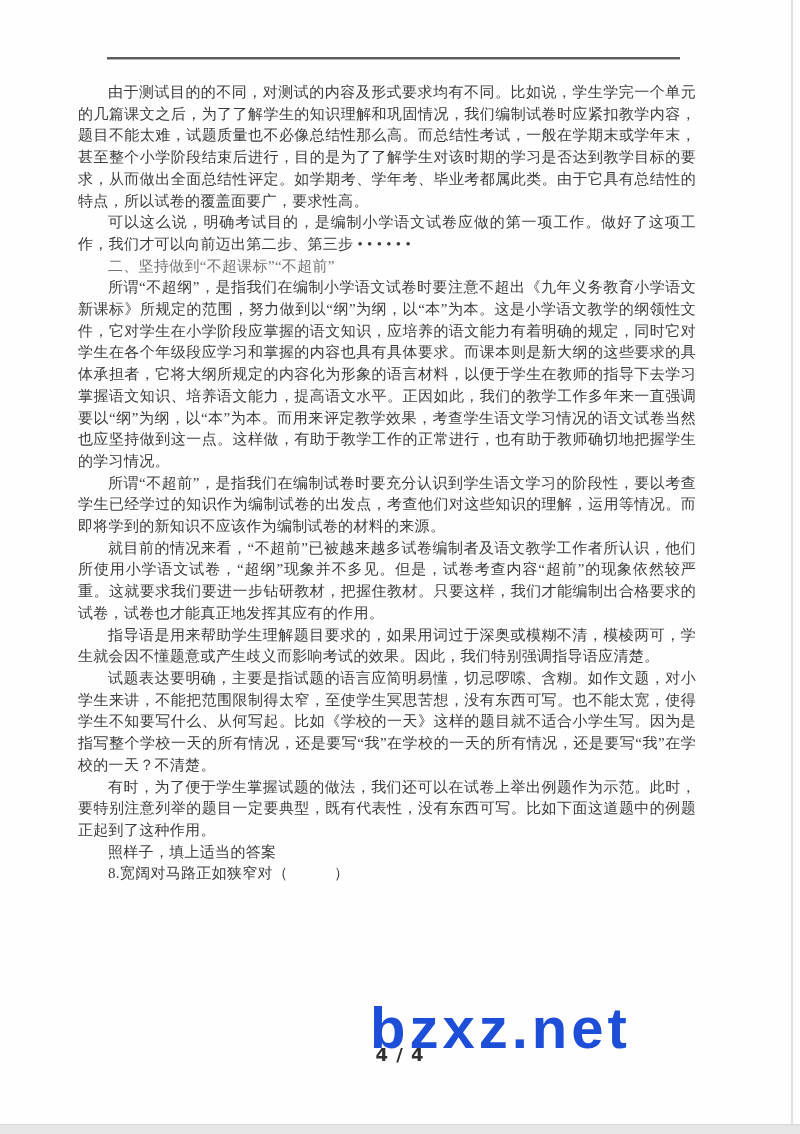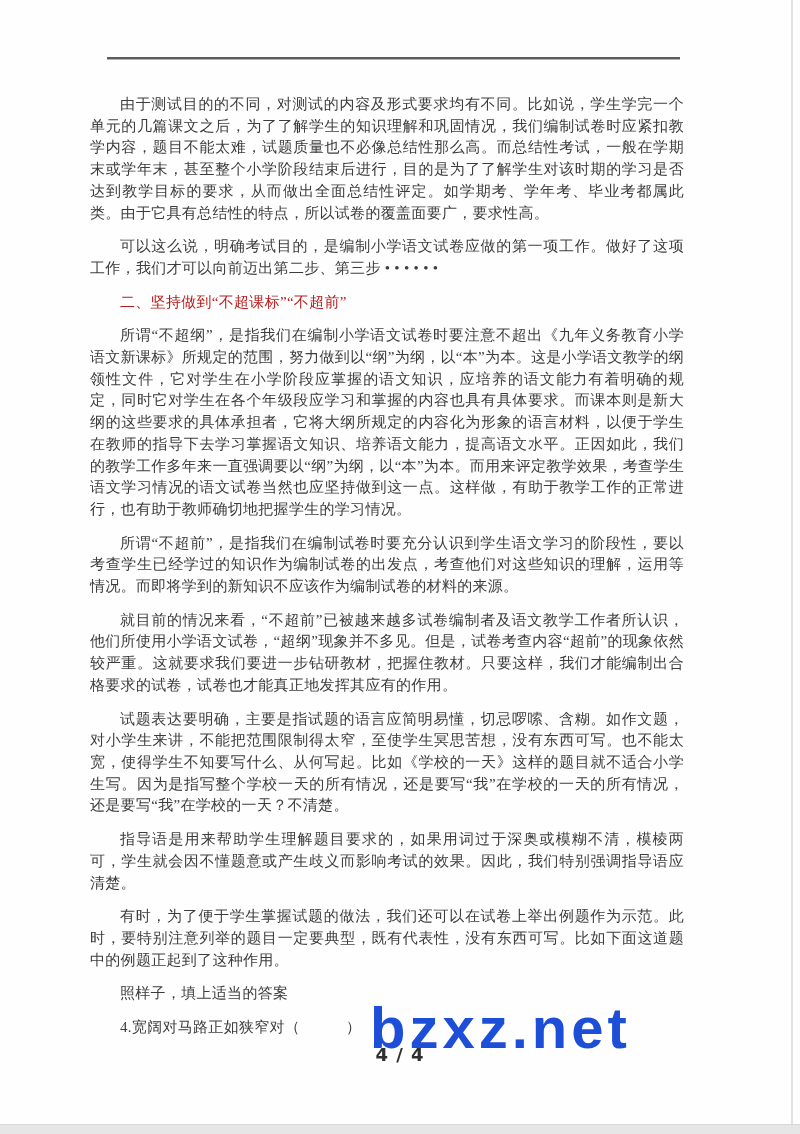--- a/index.html
+++ b/index.html
@@ -24,25 +24,25 @@
   .content{
     position:absolute;
     left:78px;top:82px;width:618px;
     font-size:15px;
     line-height:21.7px;
     color:#3c3c3c;
     text-align:justify;
     letter-spacing:0.3px;
   }
   .content p{
-    margin:12px;
+    margin:0;
     text-indent:2em;
   }
   .content p.heading{
-    color:#b91c1c;
+    color:#737373;
   }
   
   .watermark{
     position:absolute;
     left:370px;top:994px;
     font-family:"Liberation Sans","DejaVu Sans",sans-serif;
     font-weight:700;
     font-size:58px;
     letter-spacing:4px;
     color:#1d4ed8;
@@ -86,25 +86,25 @@
 
   <div class="watermark">bzxz.net</div>
 
   <div class="content">
     <p>由于测试目的的不同，对测试的内容及形式要求均有不同。比如说，学生学完一个单元的几篇课文之后，为了了解学生的知识理解和巩固情况，我们编制试卷时应紧扣教学内容，题目不能太难，试题质量也不必像总结性那么高。而总结性考试，一般在学期末或学年末，甚至整个小学阶段结束后进行，目的是为了了解学生对该时期的学习是否达到教学目标的要求，从而做出全面总结性评定。如学期考、学年考、毕业考都属此类。由于它具有总结性的特点，所以试卷的覆盖面要广，要求性高。</p>
     <p>可以这么说，明确考试目的，是编制小学语文试卷应做的第一项工作。做好了这项工作，我们才可以向前迈出第二步、第三步 • • • • • •</p>
     <p class="heading">二、坚持做到“不超课标”“不超前”</p>
     <p>所谓“不超纲”，是指我们在编制小学语文试卷时要注意不超出《九年义务教育小学语文新课标》所规定的范围，努力做到以“纲”为纲，以“本”为本。这是小学语文教学的纲领性文件，它对学生在小学阶段应掌握的语文知识，应培养的语文能力有着明确的规定，同时它对学生在各个年级段应学习和掌握的内容也具有具体要求。而课本则是新大纲的这些要求的具体承担者，它将大纲所规定的内容化为形象的语言材料，以便于学生在教师的指导下去学习掌握语文知识、培养语文能力，提高语文水平。正因如此，我们的教学工作多年来一直强调要以“纲”为纲，以“本”为本。而用来评定教学效果，考查学生语文学习情况的语文试卷当然也应坚持做到这一点。这样做，有助于教学工作的正常进行，也有助于教师确切地把握学生的学习情况。</p>
     <p>所谓“不超前”，是指我们在编制试卷时要充分认识到学生语文学习的阶段性，要以考查学生已经学过的知识作为编制试卷的出发点，考查他们对这些知识的理解，运用等情况。而即将学到的新知识不应该作为编制试卷的材料的来源。</p>
     <p>就目前的情况来看，“不超前”已被越来越多试卷编制者及语文教学工作者所认识，他们所使用小学语文试卷，“超纲”现象并不多见。但是，试卷考查内容“超前”的现象依然较严重。这就要求我们要进一步钻研教材，把握住教材。只要这样，我们才能编制出合格要求的试卷，试卷也才能真正地发挥其应有的作用。</p>
+    <p>指导语是用来帮助学生理解题目要求的，如果用词过于深奥或模糊不清，模棱两可，学生就会因不懂题意或产生歧义而影响考试的效果。因此，我们特别强调指导语应清楚。</p>
     <p>试题表达要明确，主要是指试题的语言应简明易懂，切忌啰嗦、含糊。如作文题，对小学生来讲，不能把范围限制得太窄，至使学生冥思苦想，没有东西可写。也不能太宽，使得学生不知要写什么、从何写起。比如《学校的一天》这样的题目就不适合小学生写。因为是指写整个学校一天的所有情况，还是要写“我”在学校的一天的所有情况，还是要写“我”在学校的一天？不清楚。</p>
-    <p>指导语是用来帮助学生理解题目要求的，如果用词过于深奥或模糊不清，模棱两可，学生就会因不懂题意或产生歧义而影响考试的效果。因此，我们特别强调指导语应清楚。</p>
     <p>有时，为了便于学生掌握试题的做法，我们还可以在试卷上举出例题作为示范。此时，要特别注意列举的题目一定要典型，既有代表性，没有东西可写。比如下面这道题中的例题正起到了这种作用。</p>
     <p>照样子，填上适当的答案</p>
-    <p>4.宽阔对马路正如狭窄对（　　　）</p>
+    <p>8.宽阔对马路正如狭窄对（　　　）</p>
   </div>
 
   <div class="page-number">4 / 4</div>
 
   <div class="page-edge-right"></div>
 
   <div class="bottom-strip"></div>
 
 </div>
 

